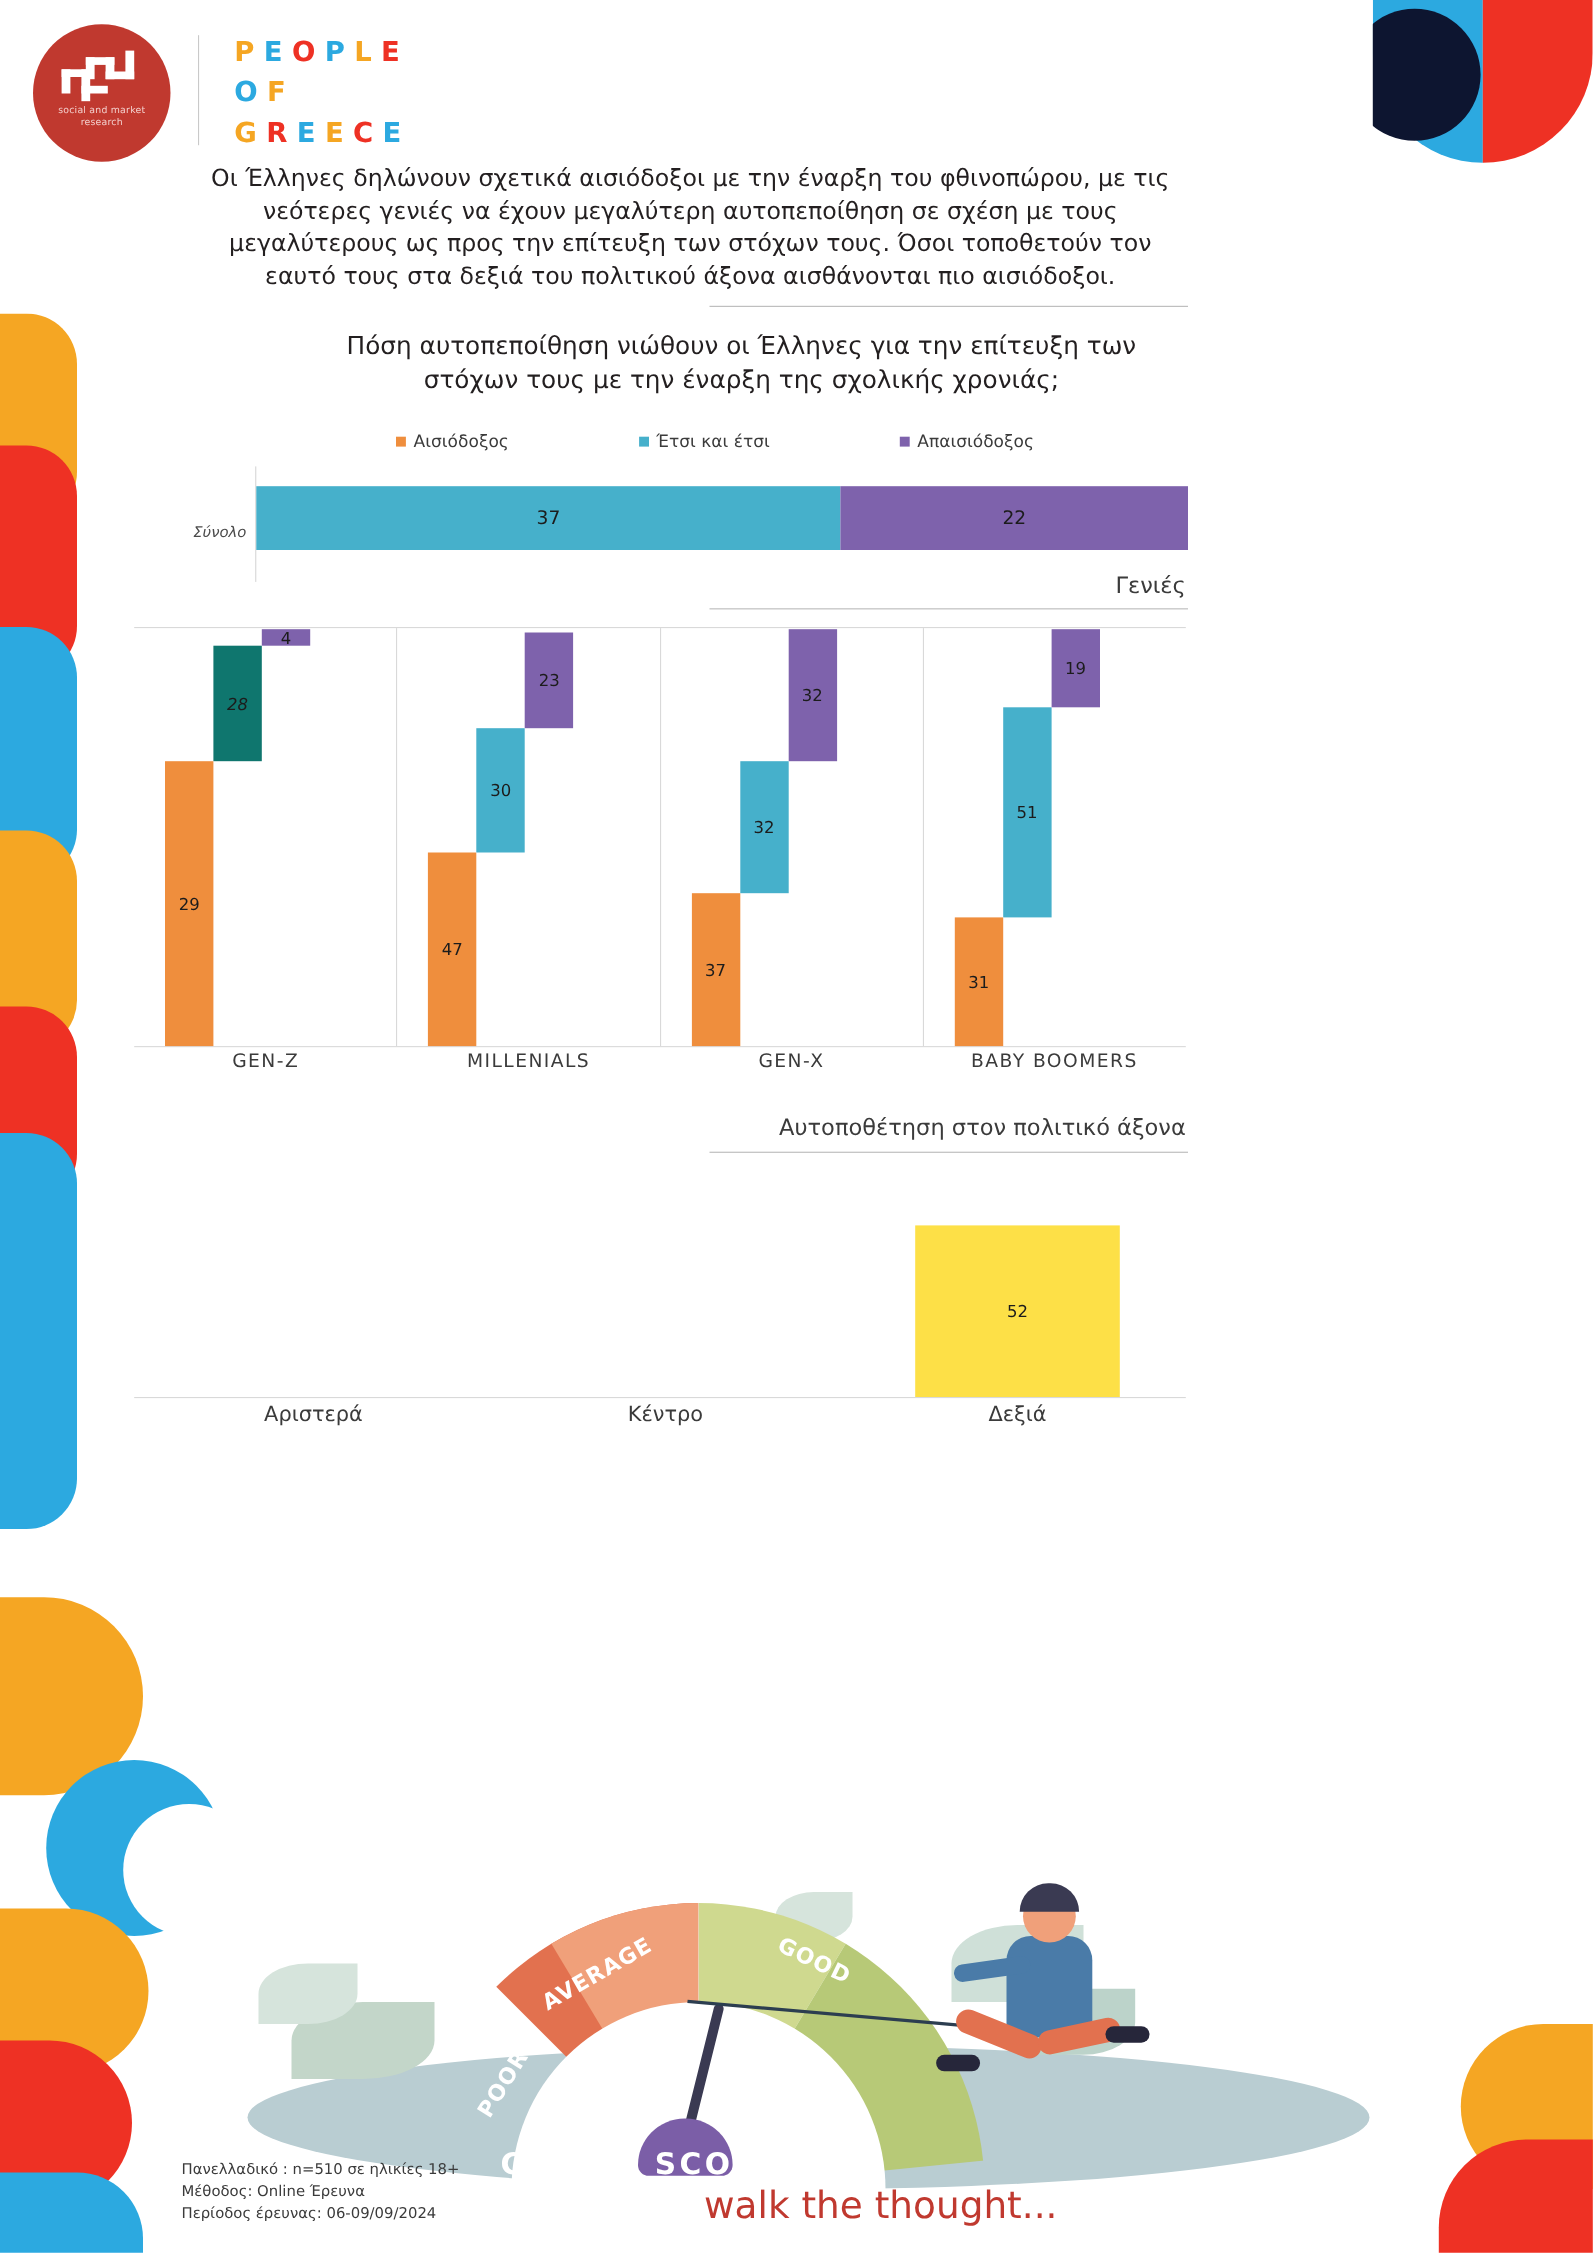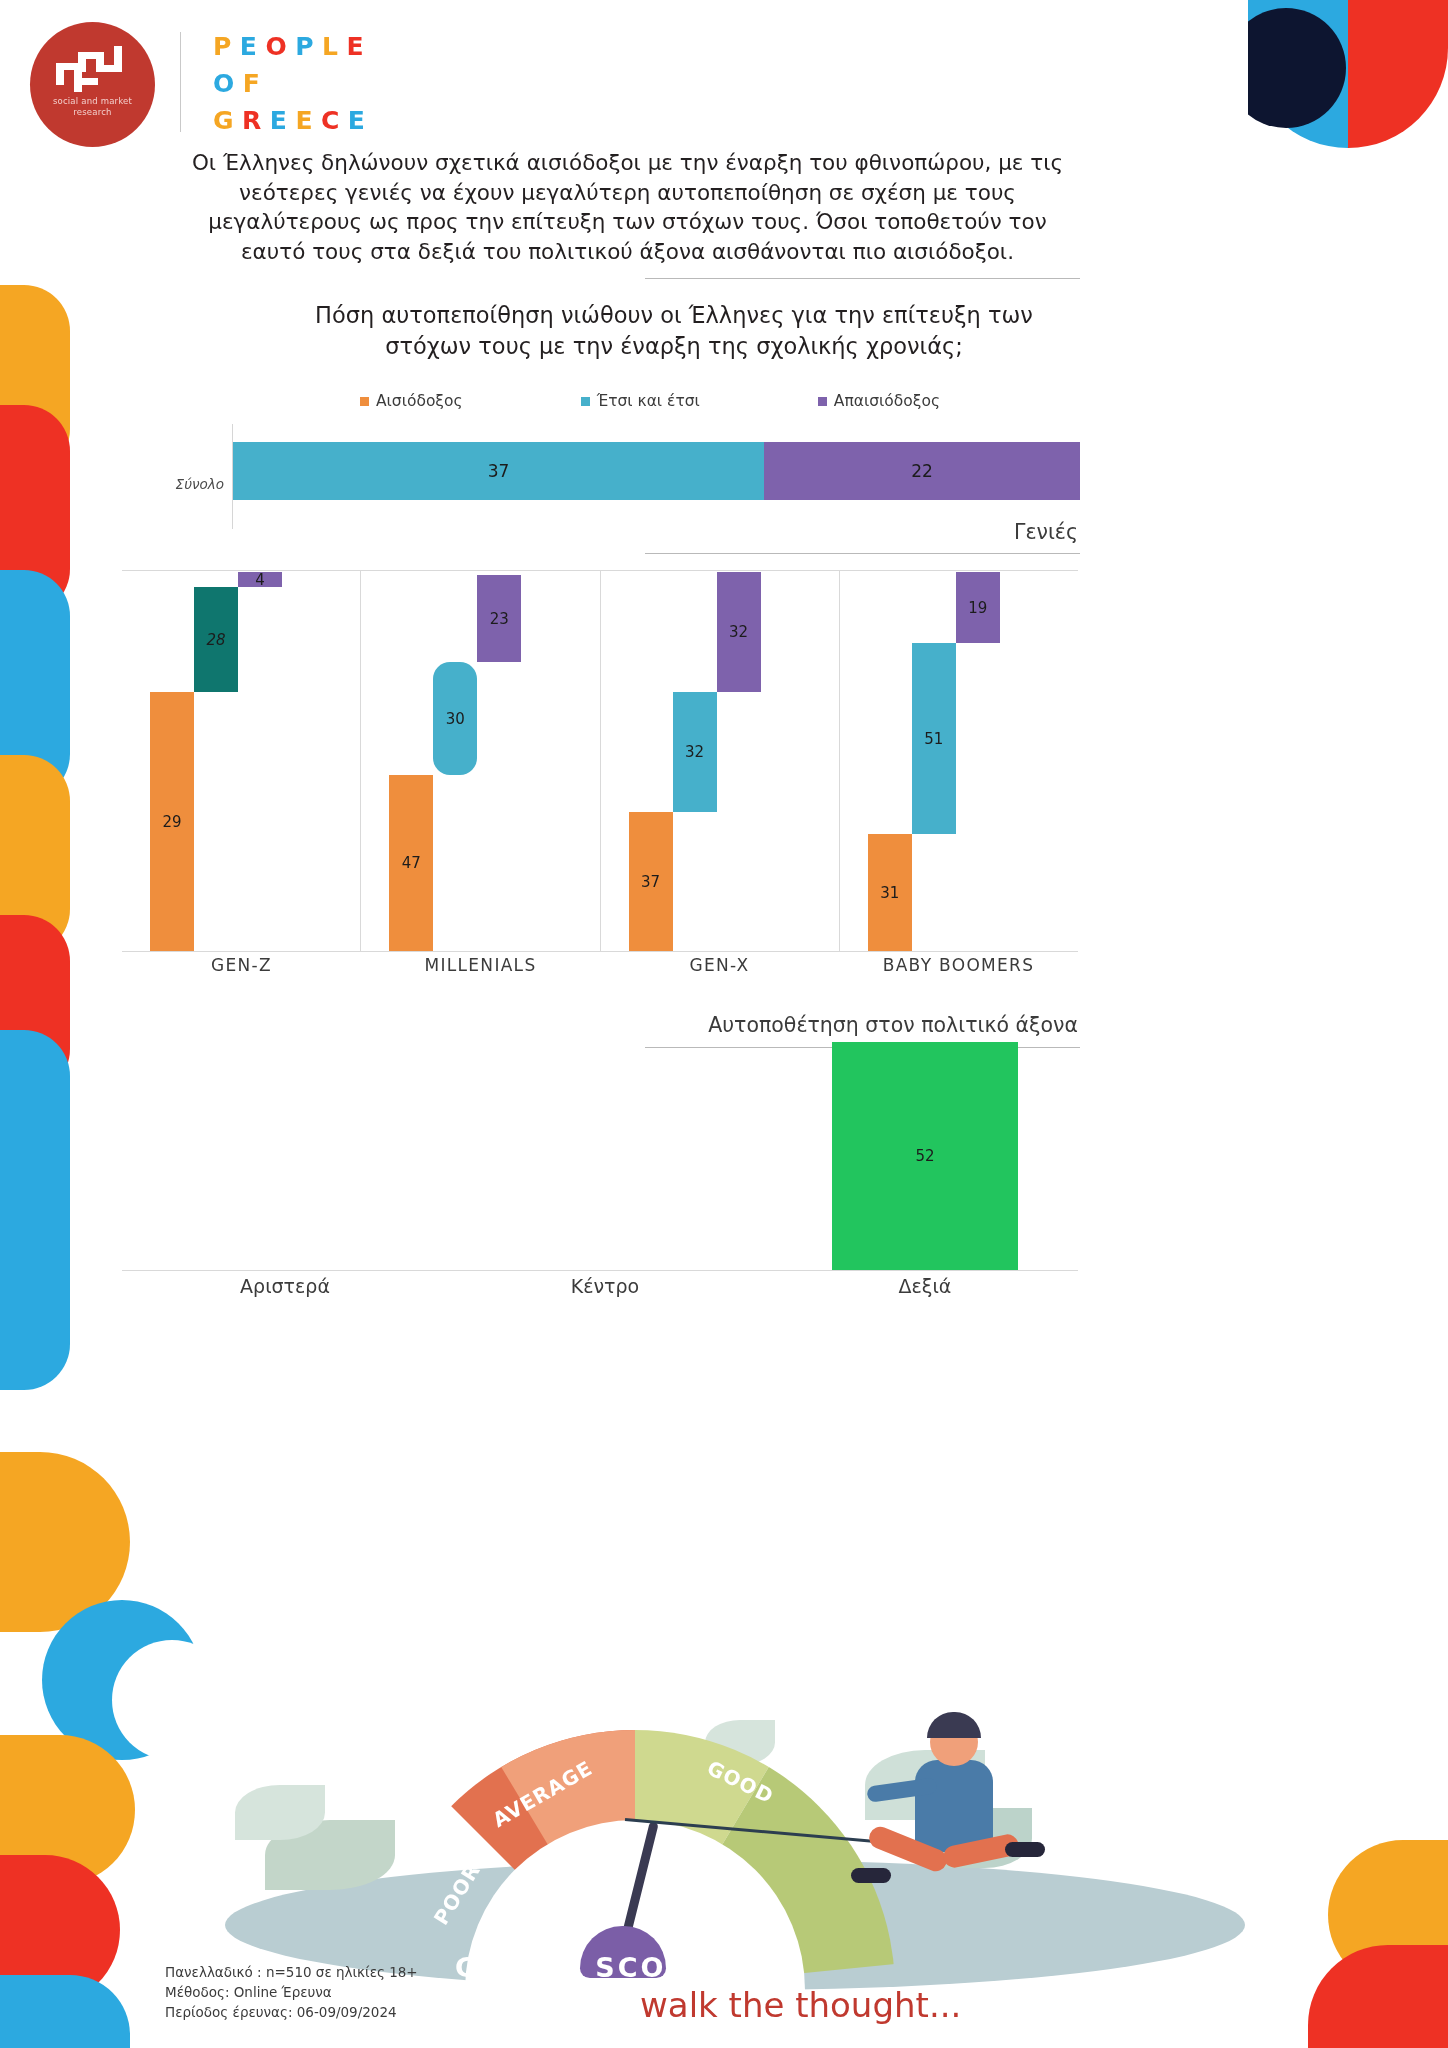--- a/index.html
+++ b/index.html
@@ -219,21 +219,21 @@
     </div>
     <div class="gbar" style="left:116px;bottom:364px;height:15px;background:#7e62ac;">
       <span>4</span>
     </div>
   </div>
 
   <div class="gen-col">
     <div class="gbar" style="left:28px;bottom:0;height:176px;background:#ef8e3d;">
       <span>47</span>
     </div>
-    <div class="gbar" style="left:72px;bottom:176px;height:113px;background:#46b0cb;border-radius:17px;">
+    <div class="gbar" style="left:72px;bottom:176px;height:113px;background:#46b0cb;">
       <span>30</span>
     </div>
     <div class="gbar" style="left:116px;bottom:289px;height:87px;background:#7e62ac;">
       <span>23</span>
     </div>
   </div>
 
   <div class="gen-col">
     <div class="gbar" style="left:28px;bottom:0;height:139px;background:#ef8e3d;">
       <span>37</span>
@@ -263,21 +263,21 @@
   <div class="gen-name">GEN-Z</div>
   <div class="gen-name">MILLENIALS</div>
   <div class="gen-name">GEN-X</div>
   <div class="gen-name">BABY BOOMERS</div>
 </div>
 
 <div class="sec-label" style="left:640px;top:1013px;width:438px;">Αυτοποθέτηση στον πολιτικό άξονα</div>
 <div class="rule" style="left:645px;top:1047px;width:435px;"></div>
 
 <div class="pol-chart">
-  <div class="pol-col" style="left:710px;height:228px;background:#22c55e;">
+  <div class="pol-col" style="left:710px;height:156px;background:#fde047;">
     <span>52</span>
   </div>
 </div>
 
 <div class="pol-names">
   <div class="pol-name" style="left:70px;">Αριστερά</div>
   <div class="pol-name" style="left:390px;">Κέντρο</div>
   <div class="pol-name" style="left:710px;">Δεξιά</div>
 </div>
 

